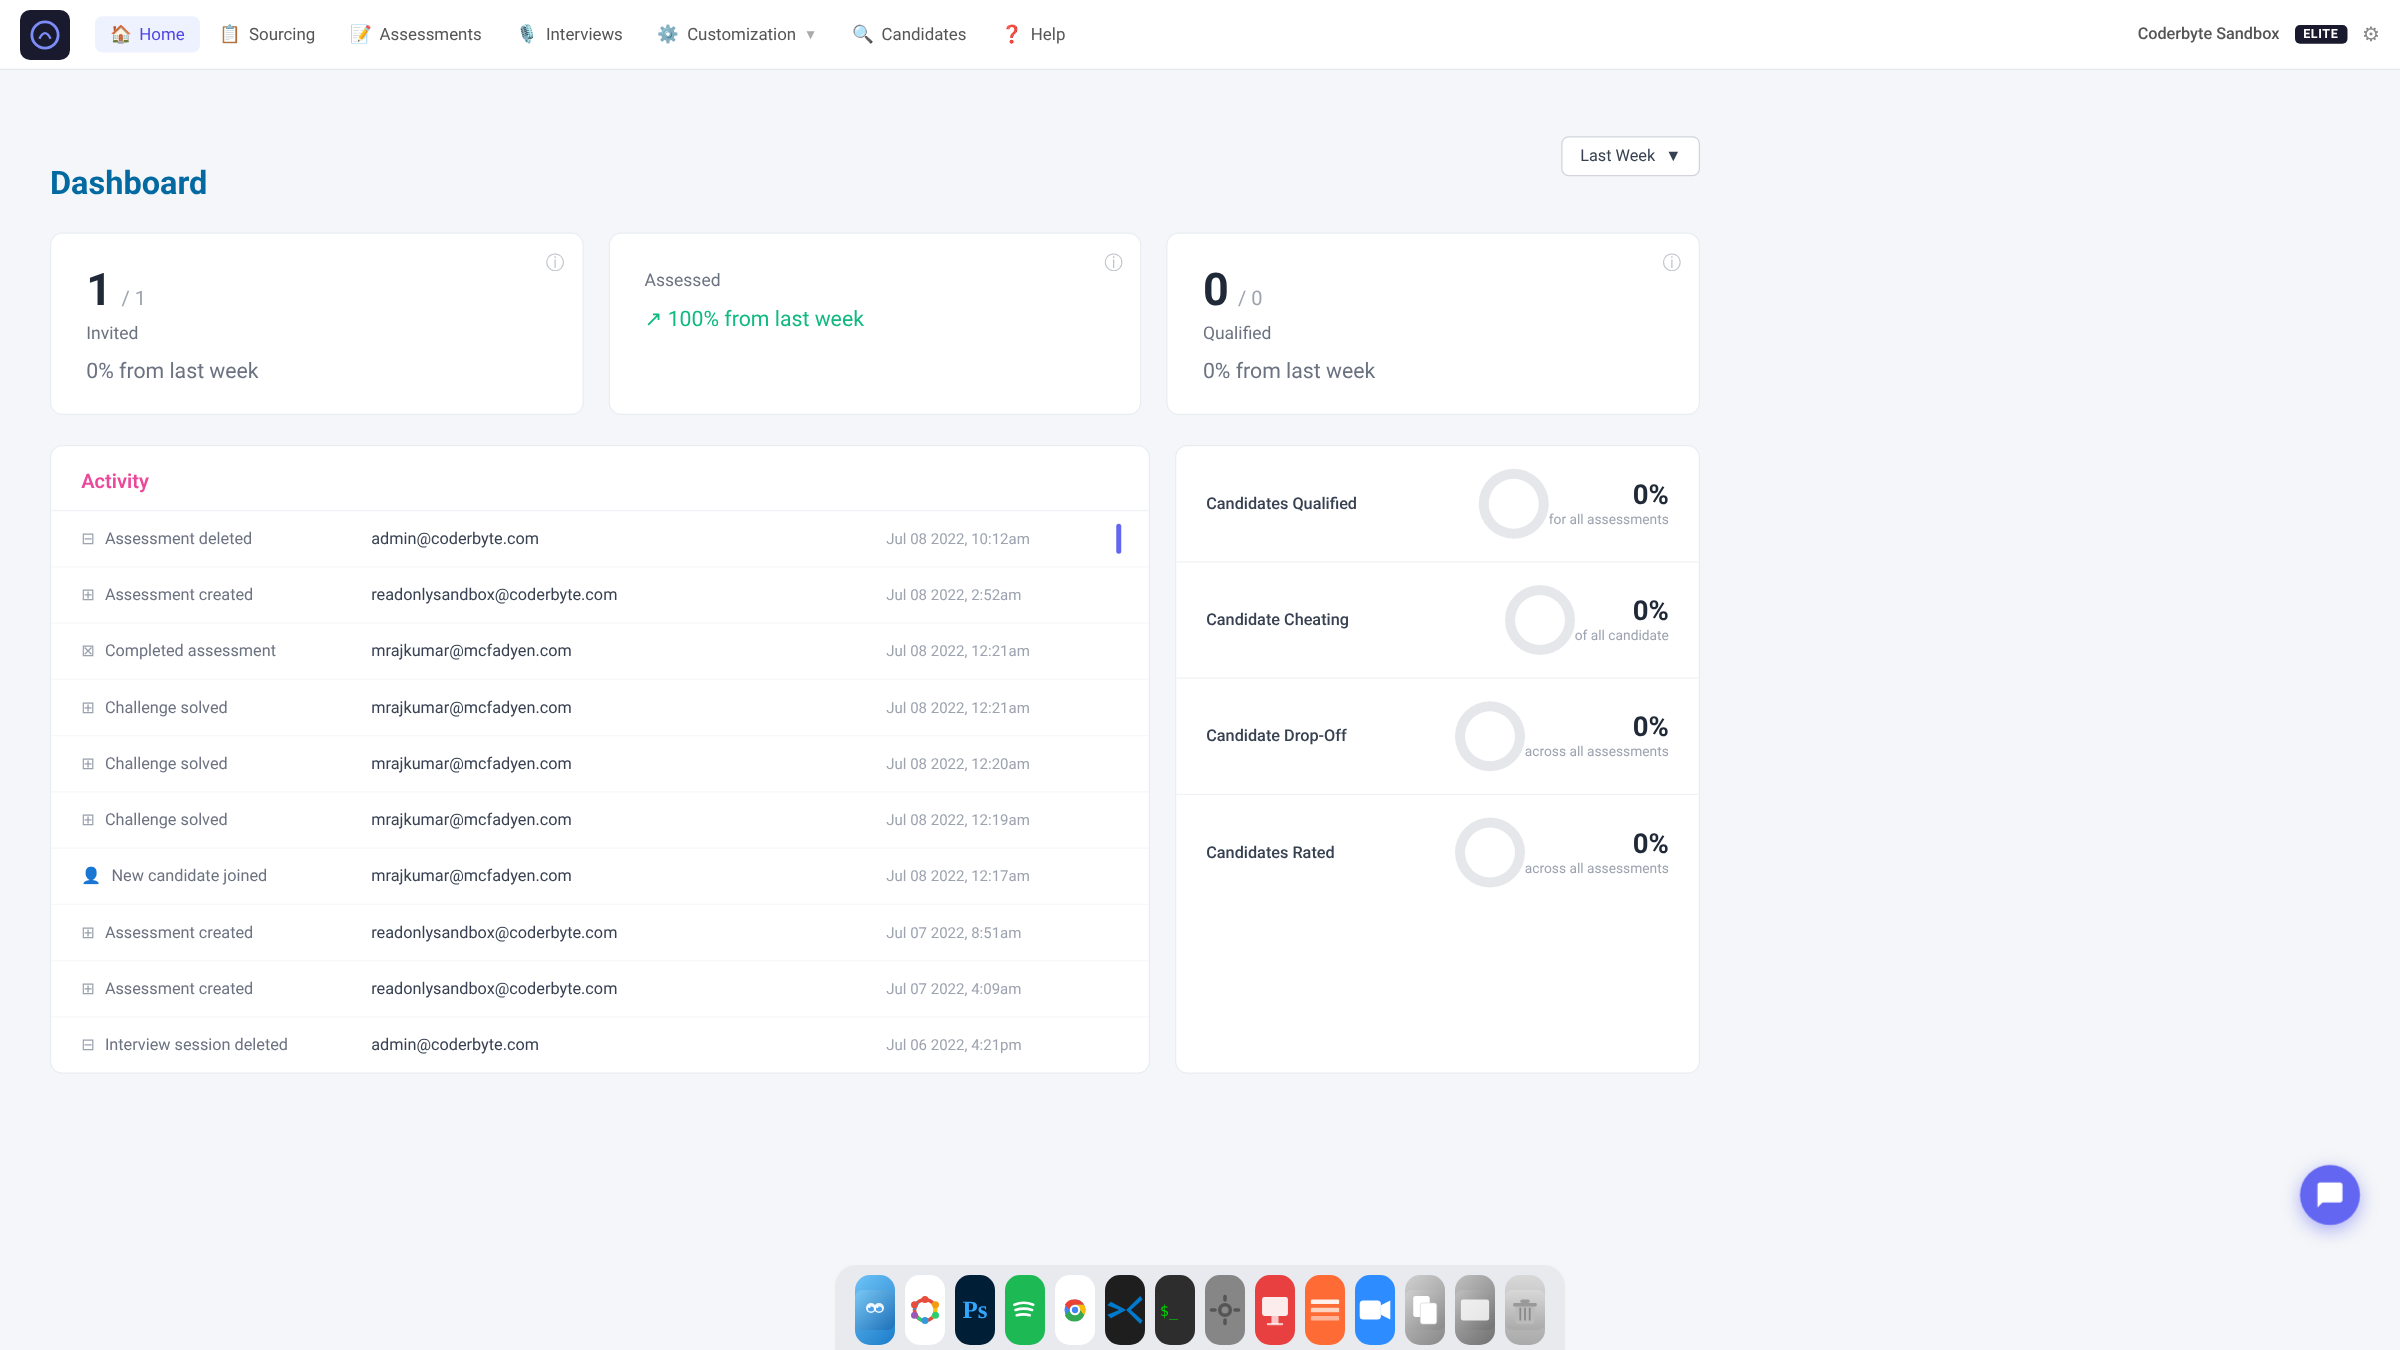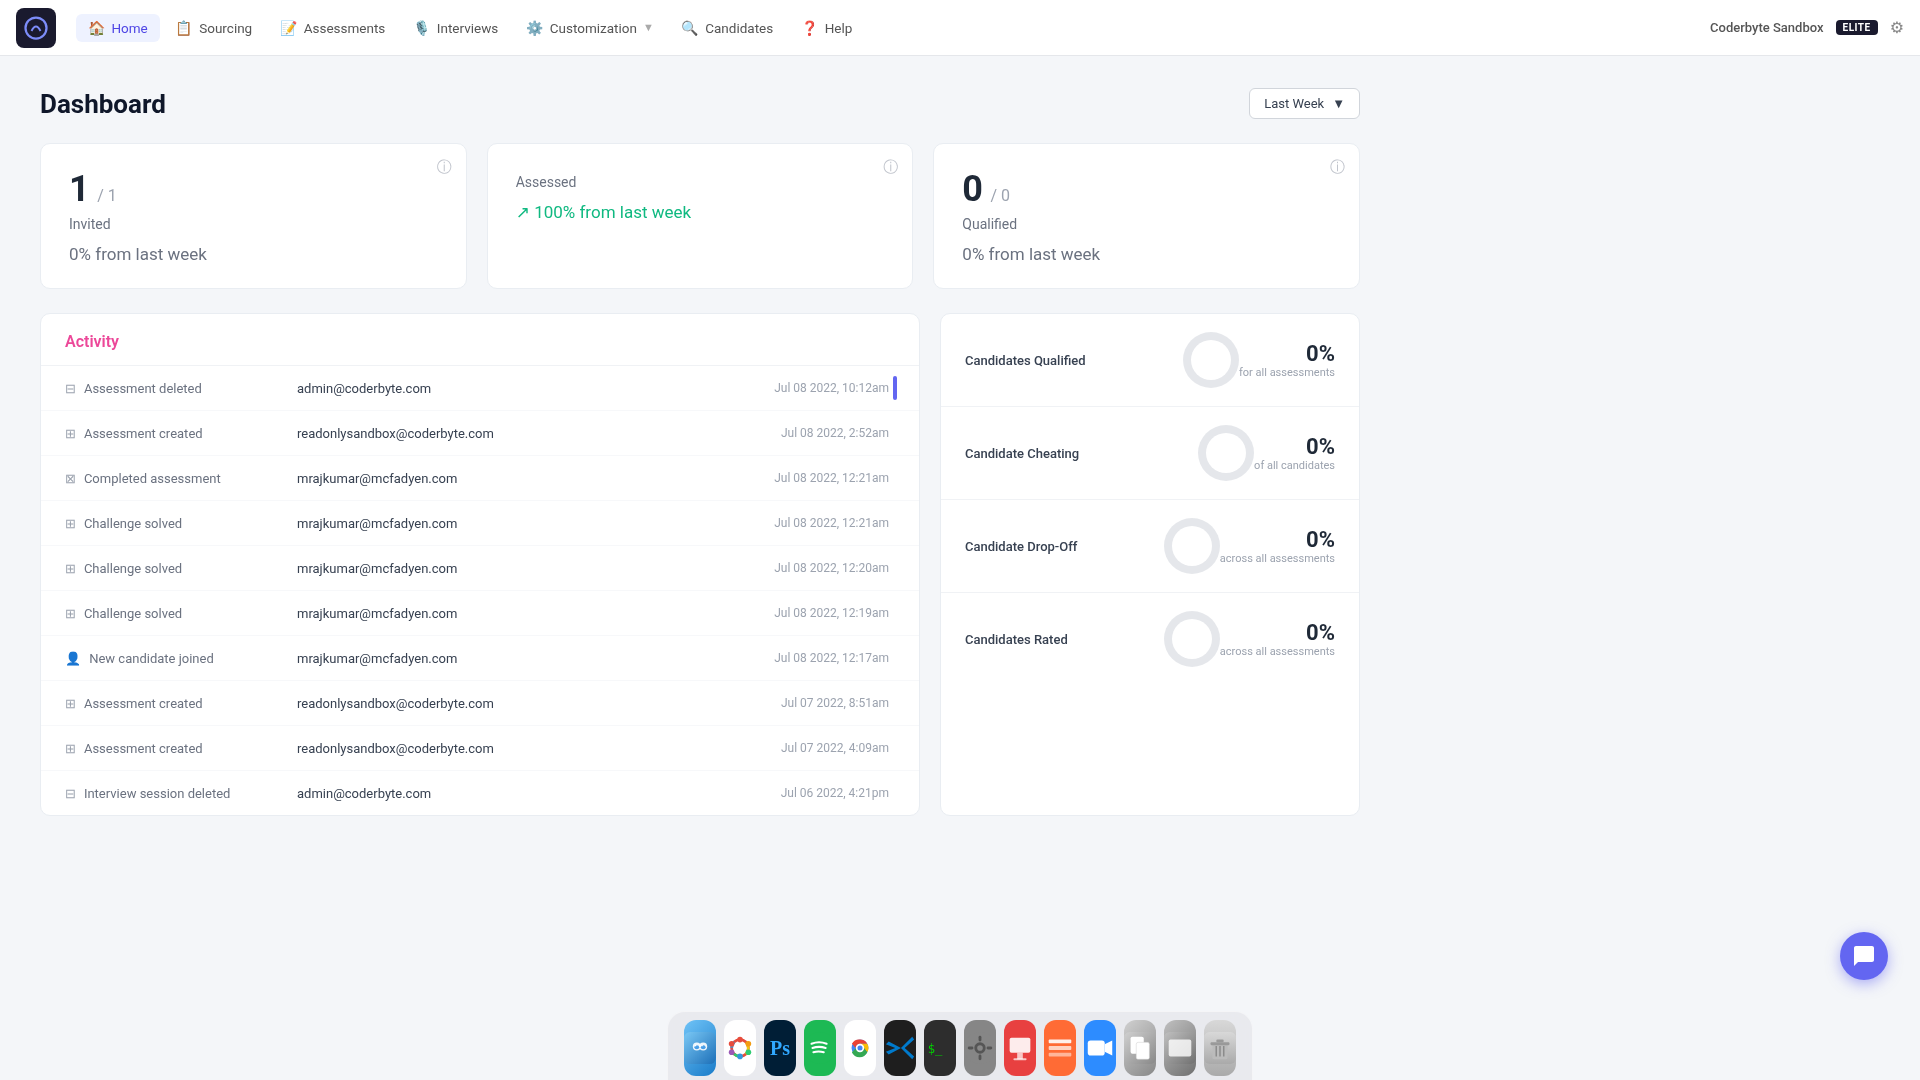--- a/index.html
+++ b/index.html
@@ -53,21 +53,21 @@
     .settings-icon { color: #888; cursor: pointer; font-size: 16px; }
 
     
     .main { margin-top: 56px; padding: 32px 40px; max-width: 1400px; }
 
     
     .dashboard-header {
       display: flex; align-items: center; justify-content: space-between;
       margin-bottom: 24px;
     }
-    .dashboard-title { font-size: 26px; font-weight: 700; color: #0f172a; }
+    .dashboard-title { font-size: 26px; font-weight: 700; color: #0369a1; margin-top: 44px; }
     .period-select {
       display: flex; align-items: center;
       border: 1px solid #d1d5db;
       border-radius: 6px;
       background: #fff;
       padding: 7px 14px;
       cursor: pointer;
       font-size: 13px;
       color: #374151;
       gap: 8px;
@@ -114,21 +114,21 @@
       display: grid;
       grid-template-columns: 200px 1fr 180px 6px;
       align-items: center;
       padding: 10px 24px;
       border-bottom: 1px solid #f7f8fa;
     }
     .activity-item:last-child { border-bottom: none; }
     .activity-action { display: flex; align-items: center; gap: 8px; color: #6b7280; font-size: 13px; }
     .activity-action-icon { color: #9ca3af; font-size: 13px; flex-shrink: 0; }
     .activity-email { color: #374151; font-size: 13px; margin-left: 32px; }
-    .activity-time { color: #9ca3af; font-size: 12px; text-align: right; }
+    .activity-time { color: #9ca3af; font-size: 12px; }
     .activity-bar { width: 4px; height: 24px; border-radius: 2px; margin-left: 4px; }
     .activity-bar.blue { background: #6366f1; }
 
     
     .right-panel {
       background: #fff;
       border-radius: 10px;
       border: 1px solid #e9edf2;
       overflow: hidden;
     }
@@ -409,21 +409,21 @@
     </div>
         <div class="metric-row">
       <div class="metric-label">
         <div class="metric-label-title">Candidate Cheating</div>
       </div>
       <div class="metric-circle">
         <div class="metric-circle-inner"></div>
       </div>
       <div>
         <div class="metric-percent">0%</div>
-        <div class="metric-desc">of all candidates</div>
+        <div class="metric-desc">of all candidate</div>
       </div>
     </div>
         <div class="metric-row">
       <div class="metric-label">
         <div class="metric-label-title">Candidate Drop-Off</div>
       </div>
       <div class="metric-circle">
         <div class="metric-circle-inner"></div>
       </div>
       <div>

